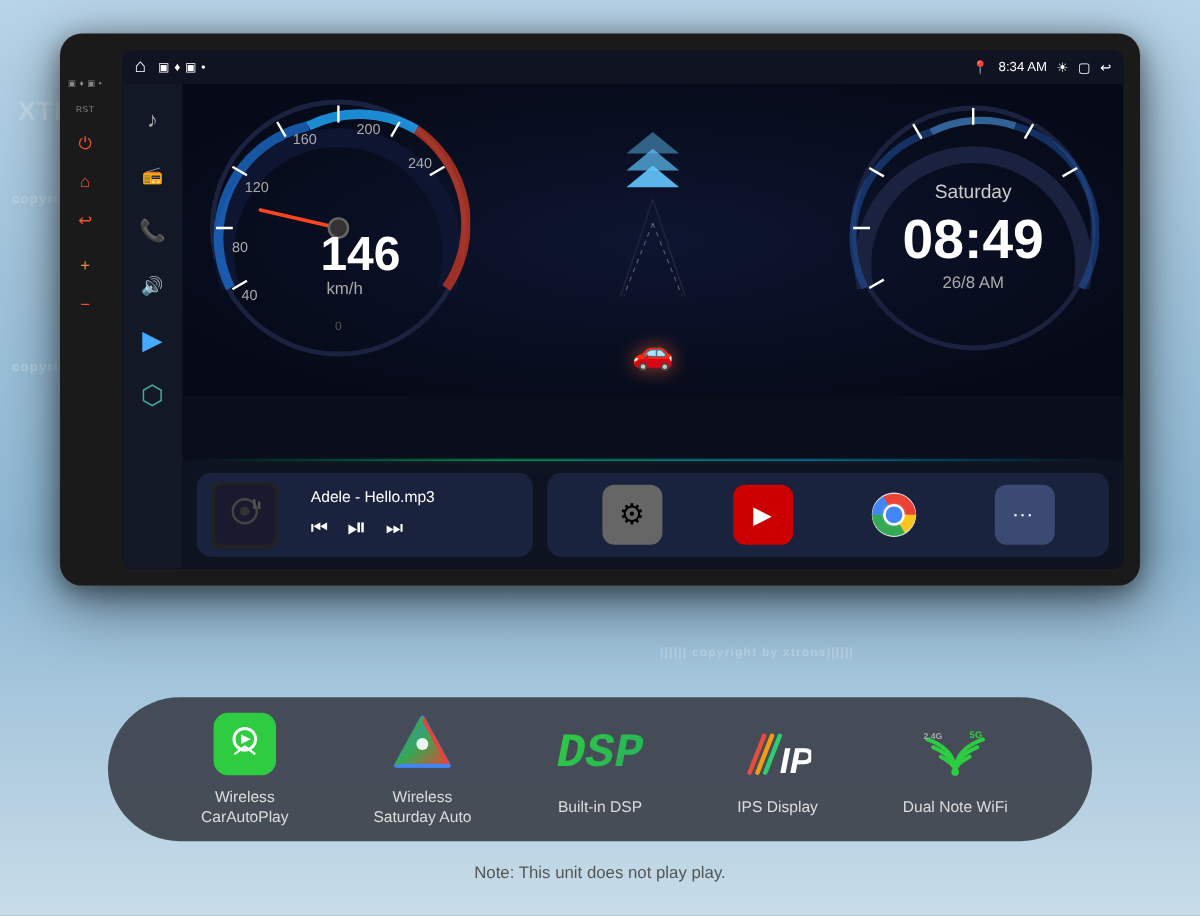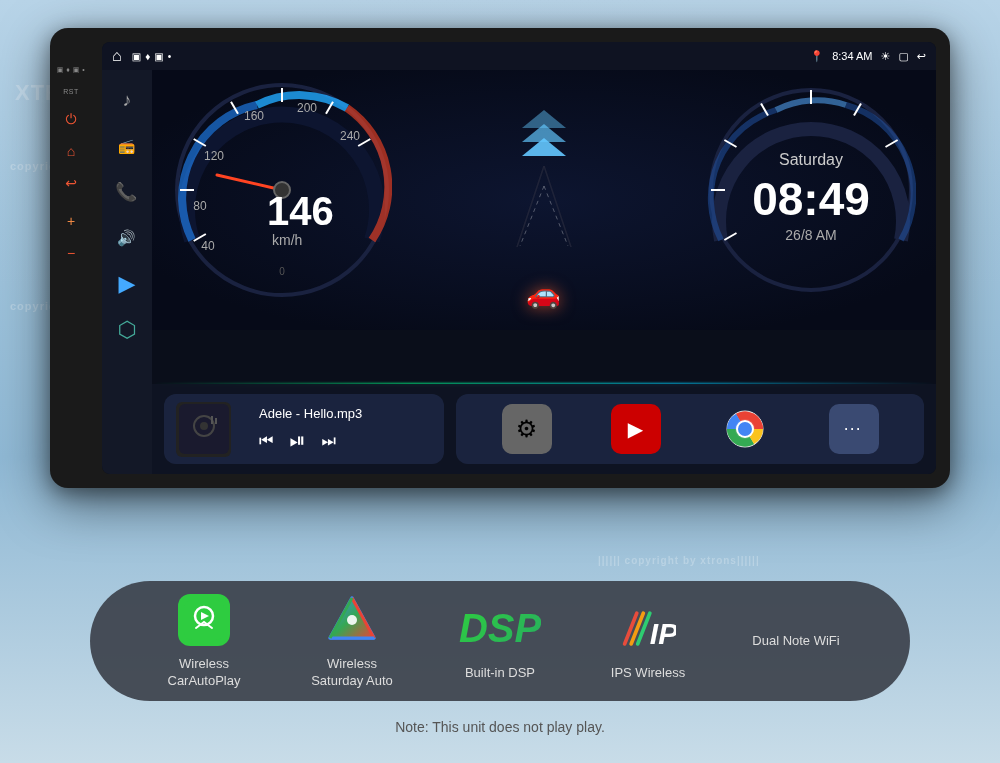--- a/index.html
+++ b/index.html
@@ -358,20 +358,21 @@
 
     
     .dsp-icon {
       font-size: 36px;
       font-weight: 900;
       font-style: italic;
       background: linear-gradient(135deg, #2ecc40, #27ae60);
       -webkit-background-clip: text;
       -webkit-text-fill-color: transparent;
       background-clip: text;
+      font-family: Liberation Mono, monospace;
     }
 
     .note-text {
       position: absolute;
       bottom: 28px;
       left: 0;
       right: 0;
       text-align: center;
       color: #555;
       font-size: 14px;
@@ -408,21 +409,21 @@
 <body>
 
 <div class="bg-overlay"></div>
 
 <div class="watermark" style="top:80px;left:15px;font-size:22px;">XTRONS</div>
 <div class="watermark" style="top:160px;left:10px;font-size:11px;">copyright by xtrons</div>
 <div class="watermark" style="top:80px;left:820px;font-size:22px;">XTRONS</div>
 <div class="watermark" style="top:160px;left:760px;font-size:11px;">copyright by xtrons</div>
 <div class="watermark" style="top:260px;left:760px;font-size:11px;">copyright by xtrons</div>
 <div class="watermark" style="top:300px;left:10px;font-size:11px;">copyright by xtrons</div>
-<div class="watermark" style="top:555px;left:550px;font-size:10px;margin-left:48px;">|||||| copyright by xtrons||||||</div>
+<div class="watermark" style="top:539px;left:550px;font-size:10px;">|||||| copyright by xtrons||||||</div>
 <div class="watermark" style="top:280px;left:410px;font-size:12px;transform:rotate(-10deg);">XTRONS</div>
 
 <div class="unit-shell">
 
   <div class="left-panel">
     <span class="side-label">▣ ♦ ▣ •</span>
     <span class="side-label" style="margin-top:8px;">RST</span>
     <div class="side-btn btn-red" style="margin-top:4px;">⏻</div>
     <div class="side-btn btn-red">⌂</div>
     <div class="side-btn btn-red">↩</div>
@@ -644,22 +645,40 @@
   <div class="feature-item">
     <div class="feature-icon-wrap">
       <svg width="60" height="44" viewBox="0 0 60 44">
 
         <line x1="5" y1="38" x2="18" y2="5" stroke="#e74c3c" stroke-width="4" stroke-linecap="round"></line>
         <line x1="12" y1="38" x2="25" y2="5" stroke="#f39c12" stroke-width="4" stroke-linecap="round"></line>
         <line x1="19" y1="38" x2="32" y2="5" stroke="#2ecc71" stroke-width="4" stroke-linecap="round"></line>
         <text x="32" y="38" fill="white" font-size="32" font-weight="900" font-style="italic">IPS</text>
       </svg>
     </div>
-    <div class="feature-label">IPS Wireless</div>
+    <div class="feature-label">IPS Display</div>
   </div>
 
   <div class="feature-item">
+    <div class="feature-icon-wrap">
+      <svg width="70" height="52" viewBox="0 0 70 52">
+
+        <path d="M35 44 Q35 36 20 28" fill="none" stroke="#2ecc40" stroke-width="4" stroke-linecap="round"></path>
+        <path d="M35 44 Q35 28 12 18" fill="none" stroke="#2ecc40" stroke-width="4" stroke-linecap="round"></path>
+        <path d="M35 44 Q35 20 6 10" fill="none" stroke="#2ecc40" stroke-width="4" stroke-linecap="round"></path>
+
+        <path d="M35 44 Q35 36 50 28" fill="none" stroke="#2ecc40" stroke-width="4" stroke-linecap="round"></path>
+        <path d="M35 44 Q35 28 58 18" fill="none" stroke="#2ecc40" stroke-width="4" stroke-linecap="round"></path>
+        <path d="M35 44 Q35 20 64 10" fill="none" stroke="#2ecc40" stroke-width="4" stroke-linecap="round"></path>
+
+        <circle cx="35" cy="44" r="4" fill="#2ecc40"></circle>
+
+        <text x="2" y="10" fill="#aaa" font-size="9" font-weight="bold">2.4G</text>
+
+        <text x="50" y="8" fill="#2ecc40" font-size="10" font-weight="bold">5G</text>
+      </svg>
+    </div>
     <div class="feature-label">Dual Note WiFi</div>
   </div>
 
 </div>
 
 <div class="note-text">Note: This unit does not play play.</div>
 
 </body></html>

